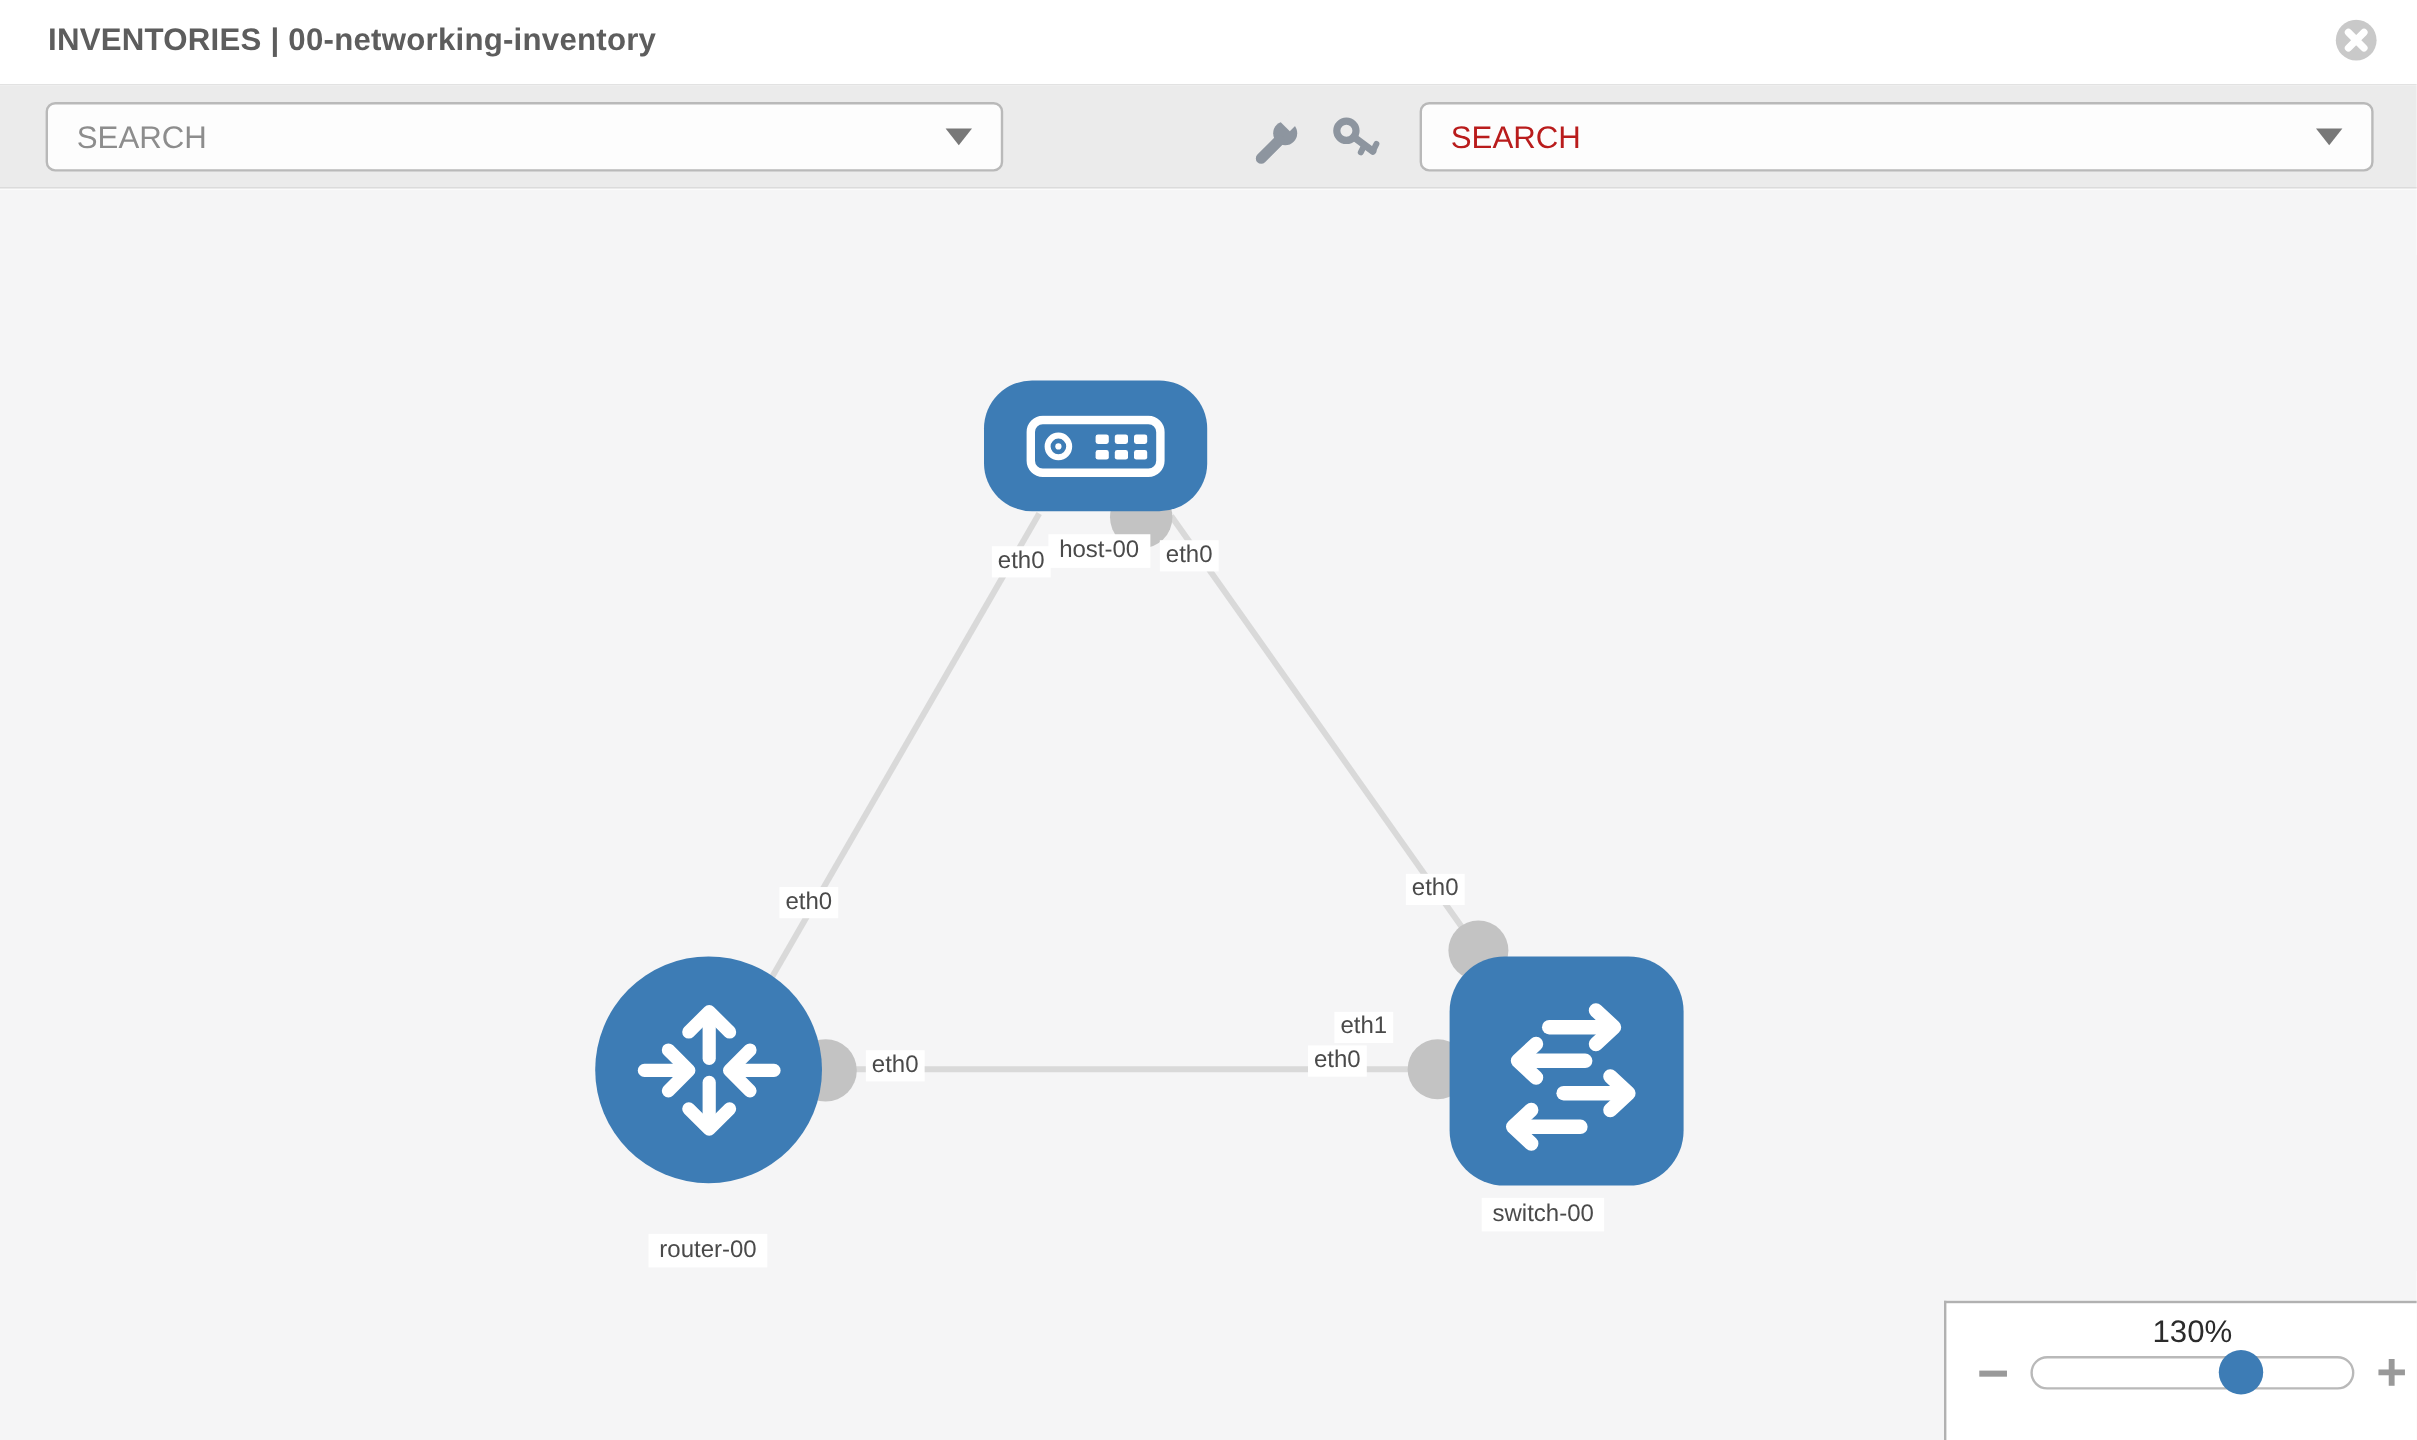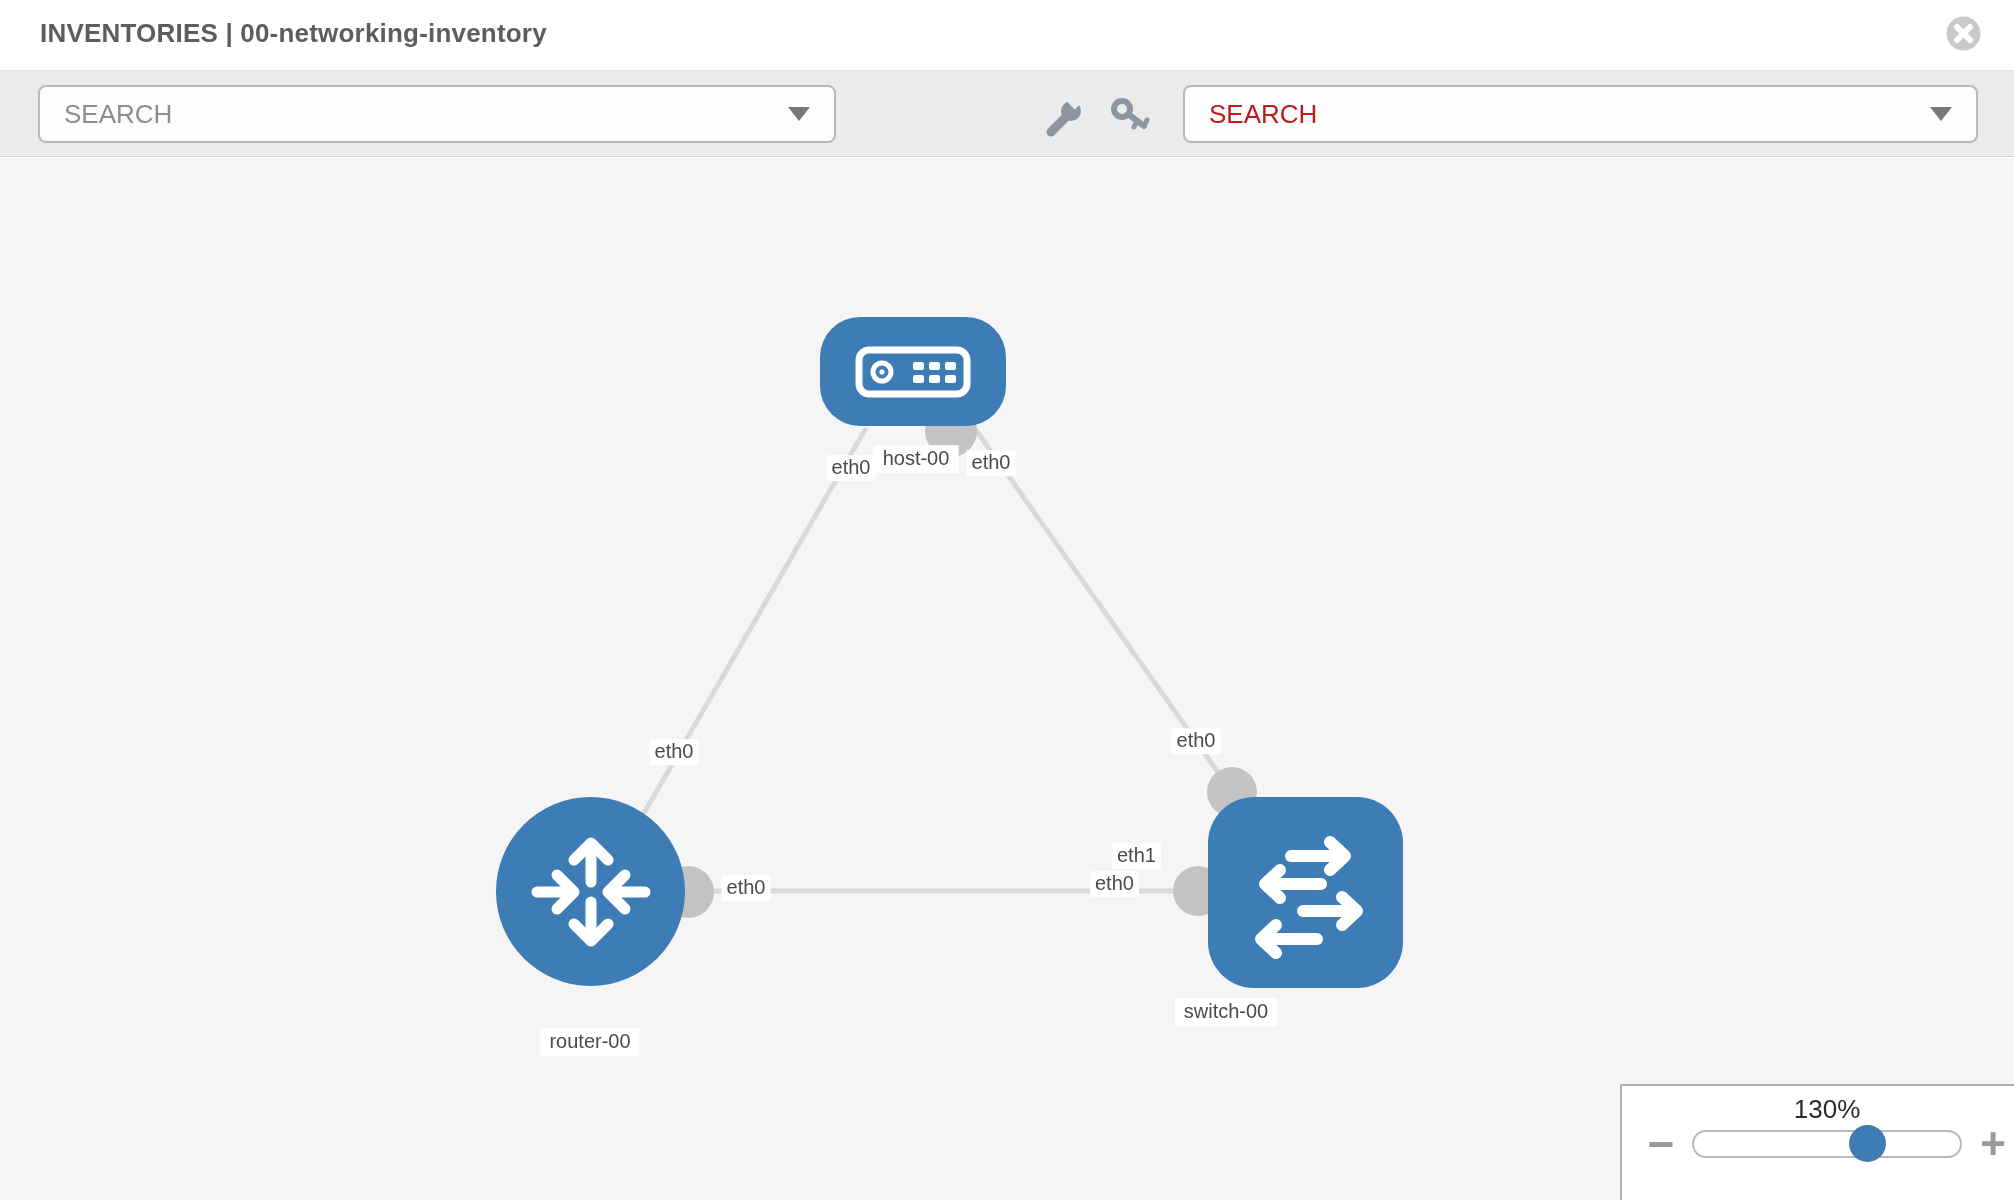--- a/index.html
+++ b/index.html
@@ -162,21 +162,21 @@
     <span class="lbl eth" style="left:851px; top:310px;">eth0</span>
     <span class="lbl eth" style="left:991px; top:305px;">eth0</span>
     <span class="lbl eth" style="left:674px; top:594px;">eth0</span>
     <span class="lbl eth" style="left:1196px; top:583px;">eth0</span>
     <span class="lbl eth" style="left:746px; top:730px;">eth0</span>
     <span class="lbl eth anch" style="left:1090px; top:726px;">eth0</span>
     <span class="lbl eth anch" style="left:1112px; top:698px;">eth1</span>
 
     <span class="lbl node-lbl" style="left:916px; top:301px;">host-00</span>
     <span class="lbl node-lbl" style="left:590px; top:856px;margin-top:28px;">router-00</span>
-    <span class="lbl node-lbl" style="left:1226px; top:854px;">switch-00</span>
+    <span class="lbl node-lbl" style="left:1286px; top:854px;">switch-00</span>
 
     <div class="zoom-panel">
       <div class="zoom-val">130%</div>
       <div class="zoom-row">
         <span class="zbtn">−</span>
         <div class="ztrack">
           <div class="zknob"></div>
         </div>
         <span class="zbtn plus">+</span>
       </div>

